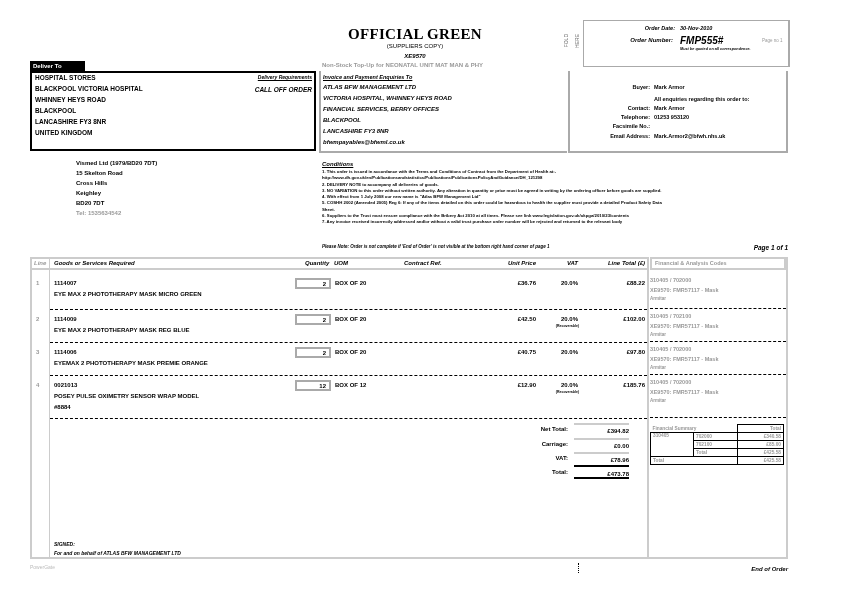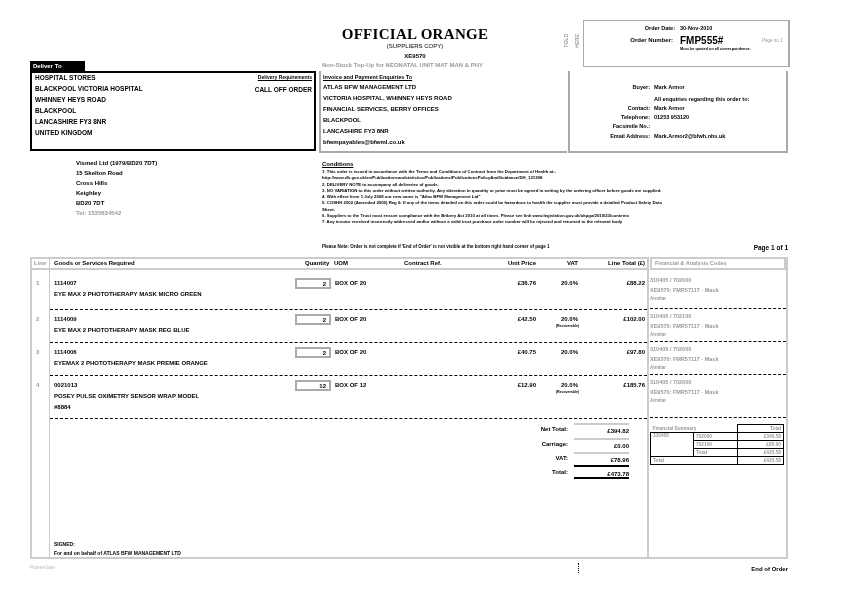--- a/index.html
+++ b/index.html
@@ -1,19 +1,19 @@
 <!DOCTYPE html>
 <html><head>
 <meta charset="utf-8">
 <style>
   html, body { margin:0; padding:0; background:#fff; }
   body { width:841px; height:595px; position:relative; overflow:hidden;
          font-family:"Liberation Sans", sans-serif; color:#000; font-size:6px; }
   .abs { position:absolute; }
-  .b { font-weight:bold; }
+  .b { font-weight:bold;font-style:italic; }
   .grey { color:#999; }
   .title { left:330px; top:26px; width:170px; text-align:center; font-size:15px; font-weight:bold; font-family:"Liberation Serif", serif; letter-spacing:0.3px; }
   .sub { left:330px; width:170px; text-align:center; font-size:6px; }
   .topright { left:583px; top:20px; width:204px; height:45px; border:1px solid #aaa; border-right:2px solid #aaa; }
   .vert { font-size:5px; writing-mode:vertical-rl; transform:rotate(180deg); color:#666; }
   .deliver-tab { left:30px; top:61px; width:52px; height:10px; background:#000; color:#fff; font-size:6px; font-weight:bold; padding-left:3px; line-height:10px; }
   .deliver-box { left:30px; top:71px; width:286px; height:80px; border:2px solid #000; box-sizing:border-box; }
   .line6 { font-size:6.5px; font-weight:bold; line-height:11px; }
   .inv-box { left:319px; top:71px; width:248px; height:82px; border-left:2px solid #aaa; border-bottom:2px solid #aaa; box-sizing:border-box; }
   .info-box { left:568px; top:71px; width:220px; height:82px; border-left:2px solid #aaa; border-right:2px solid #aaa; border-bottom:2px solid #aaa; box-sizing:border-box; }
@@ -28,21 +28,21 @@
   .cell { font-size:6px; font-weight:bold; }
   .fin { left:650px; width:136px; font-size:5.5px; color:#999; font-weight:bold; line-height:10px; }
   .tot-label { width:60px; text-align:right; font-size:6px; font-weight:bold; }
   .tot-val { width:55px; text-align:right; font-size:6px; font-weight:bold; border-top:2px solid #ccc; }
   table.fs { border-collapse:collapse; font-size:4.8px; color:#999; font-weight:bold; }
   table.fs td { border:1px solid #000; padding:0 2px; height:7px; }
 </style>
 </head>
 <body>
 
-<div class="abs title">OFFICIAL ORANGE</div>
+<div class="abs title">OFFICIAL GREEN</div>
 <div class="abs sub" style="top:43px;">(SUPPLIERS COPY)</div>
 <div class="abs sub b" style="top:53px;">XE9570</div>
 <div class="abs" style="left:322px; top:62px; font-size:6px; font-weight:bold; color:#999;">Non-Stock Top-Up for NEONATAL UNIT MAT MAN &amp; PHY</div>
 
 <div class="abs vert" style="left:563px; top:34px;">FOLD</div>
 <div class="abs vert" style="left:574px; top:34px;">HERE</div>
 
 <div class="abs topright"></div>
 <div class="abs b" style="left:610px; top:25px; width:65px; text-align:right; font-size:5.5px;">Order Date:</div>
 <div class="abs b" style="left:680px; top:25px; font-size:5.5px;">30-Nov-2010</div>

